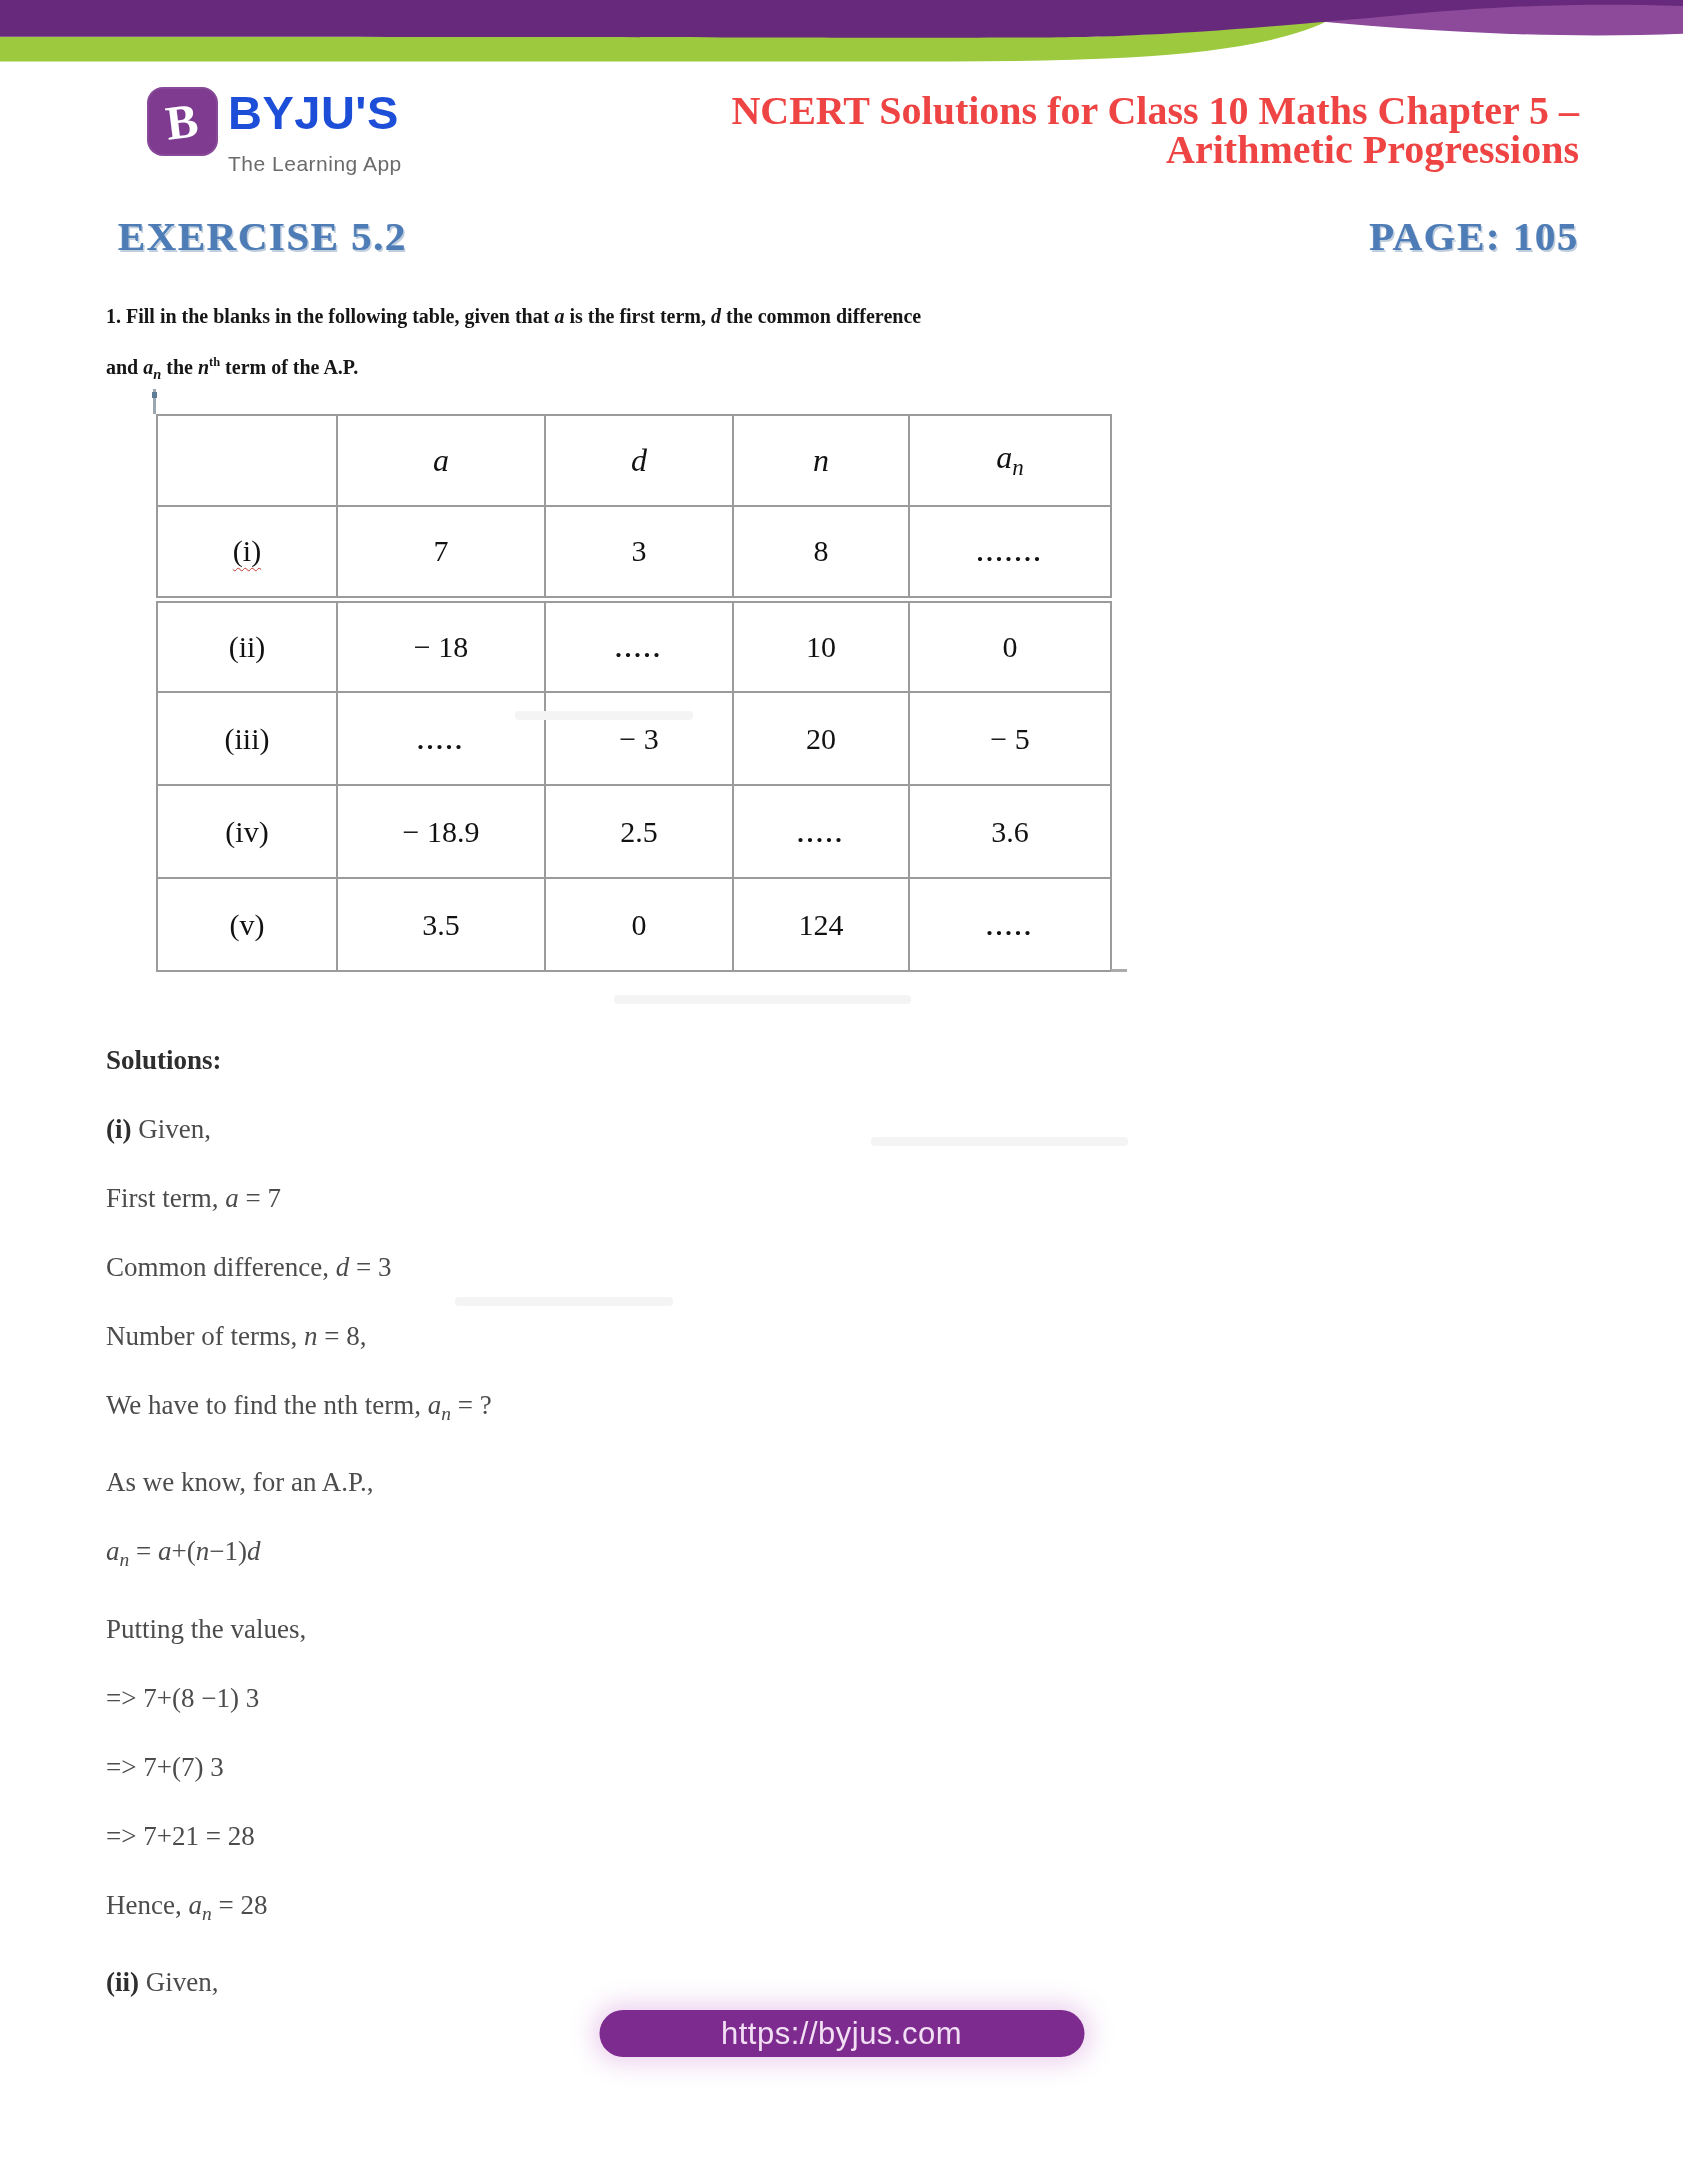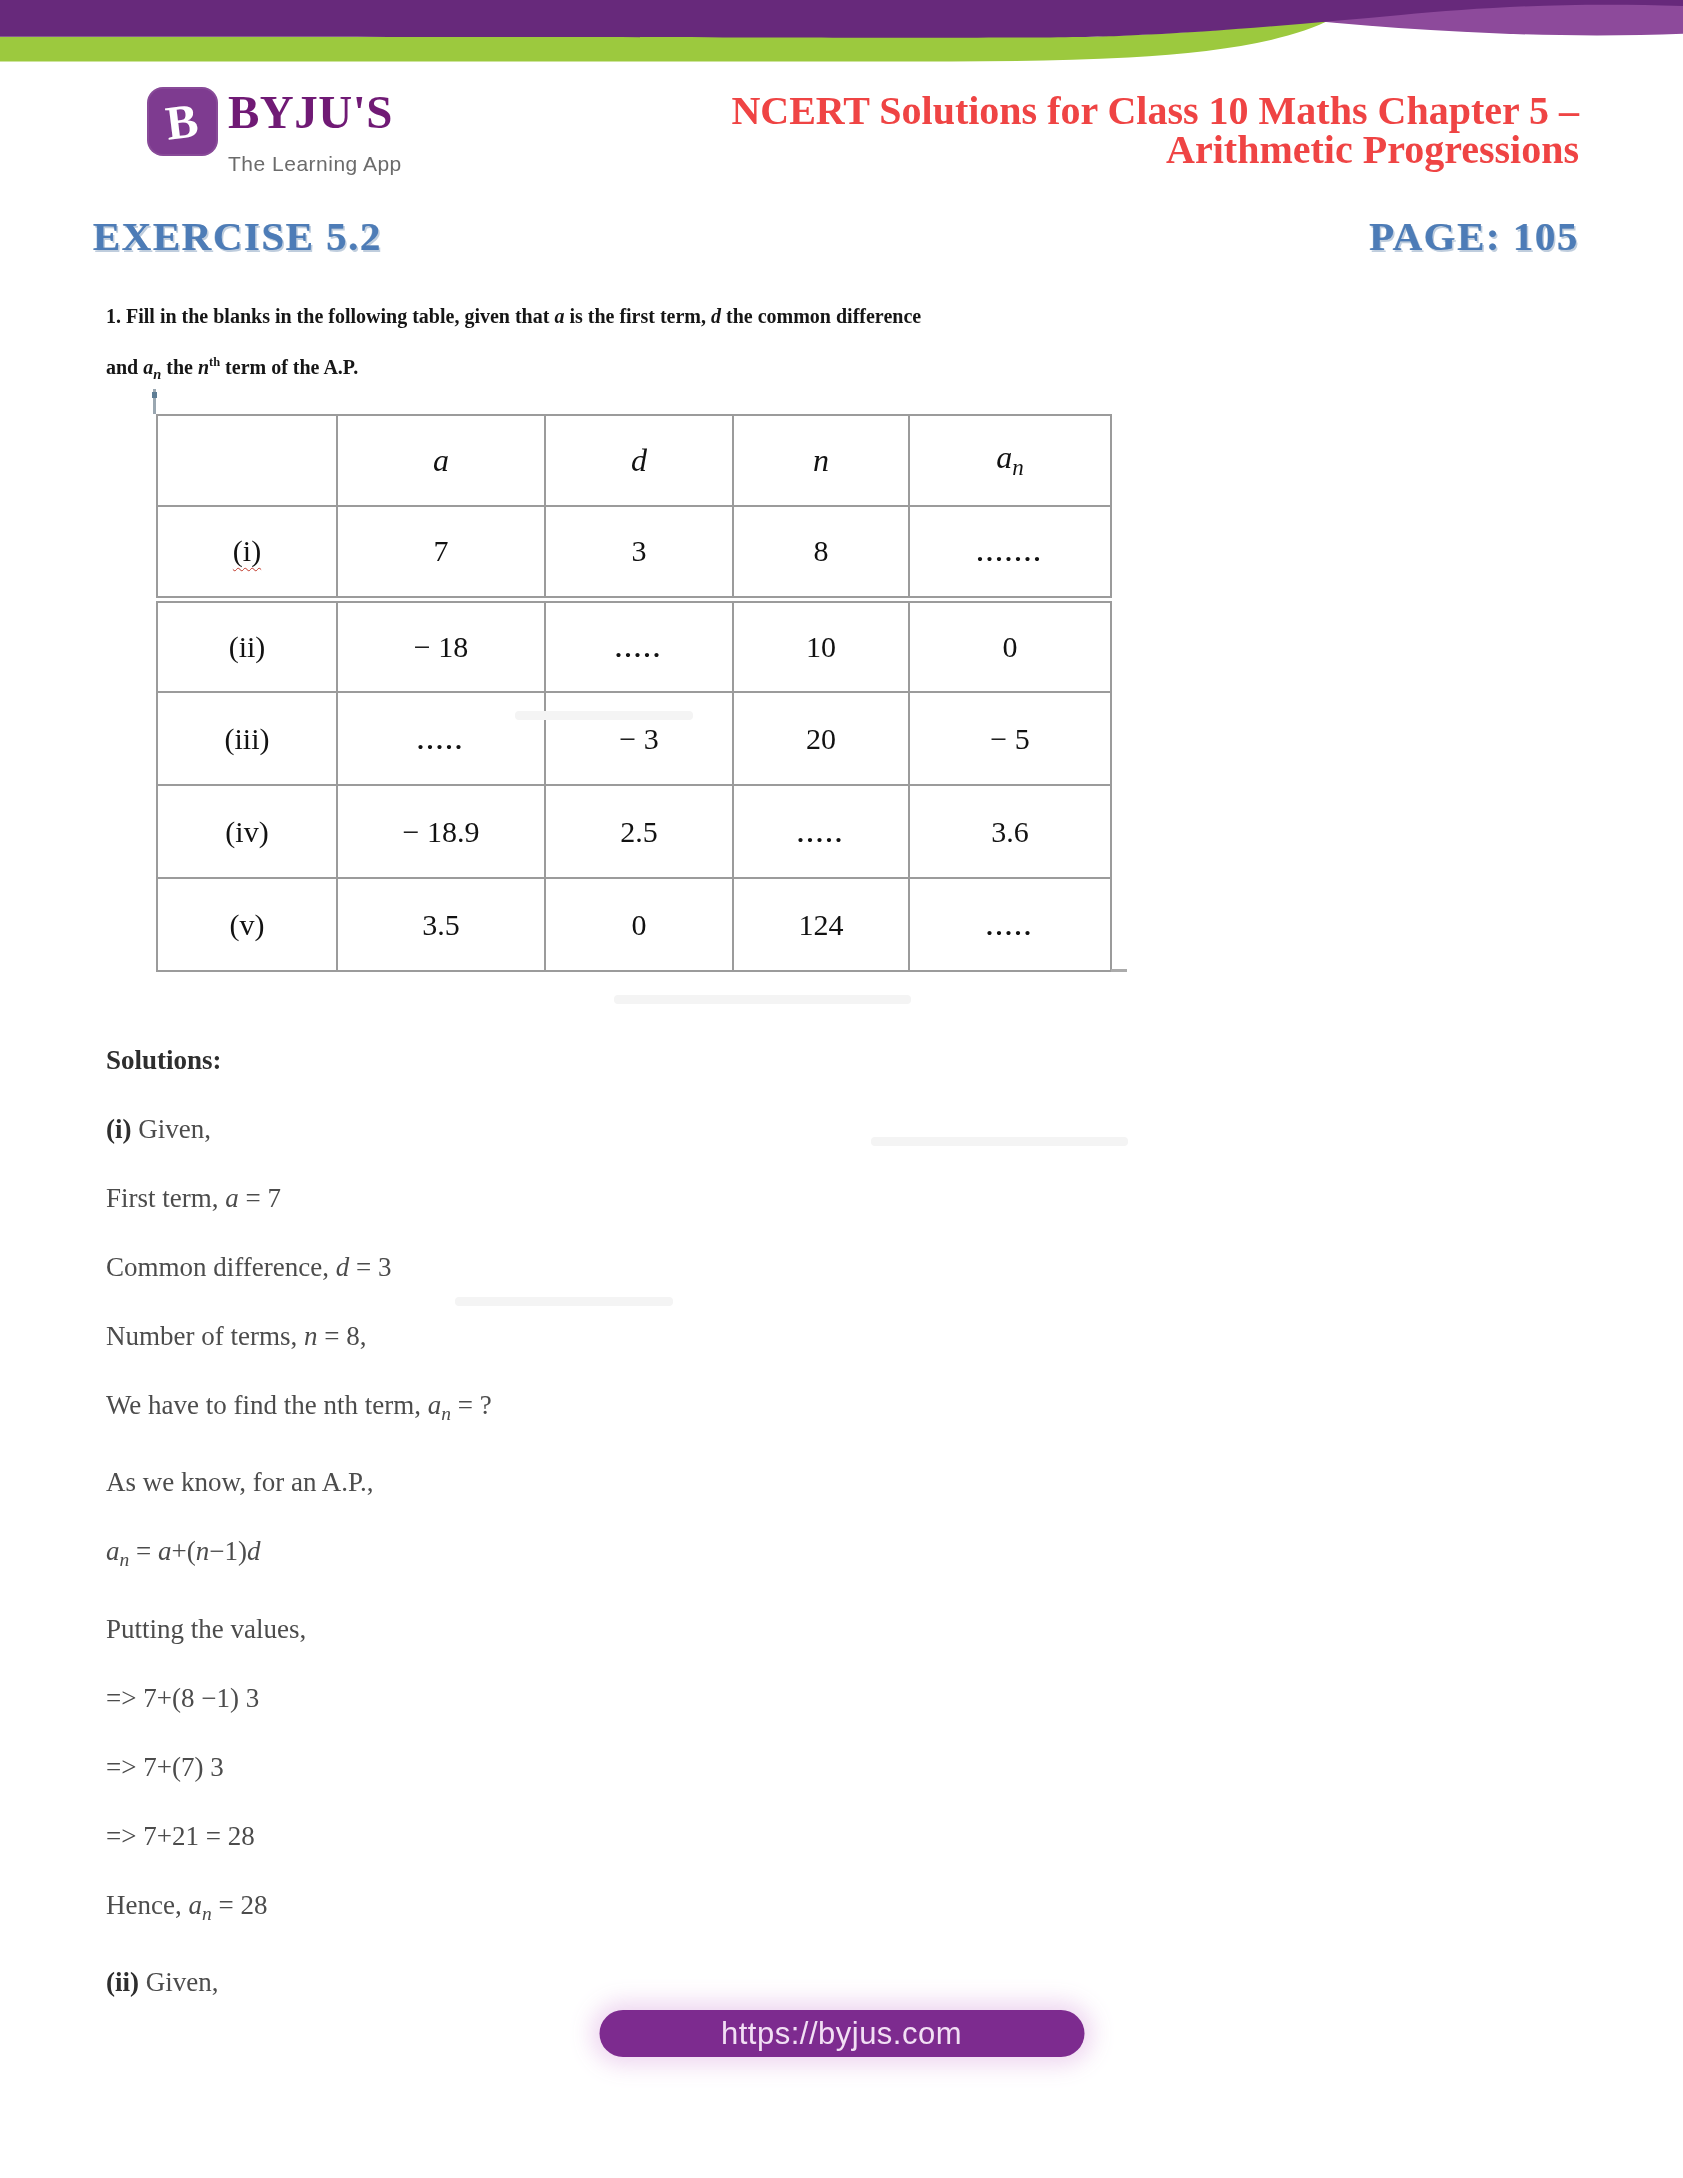--- a/index.html
+++ b/index.html
@@ -16,40 +16,40 @@
     display:flex;align-items:center;justify-content:center;
     box-shadow:inset 0 0 0 2px rgba(255,255,255,0.08);
   }
   .logo-badge span{
     color:#ffffff;font-family:"Liberation Serif",serif;font-weight:bold;
     font-size:48px;transform:rotate(-7deg);line-height:1;
     text-shadow:0 0 1px #7e3b90;
   }
   .logo-text{margin-left:10px;padding-top:2px;}
   .brand{
-    font-family:Liberation Serif, serif;font-weight:bold;font-size:47px;
-    color:#701a75;letter-spacing:0.5px;line-height:1.0;
+    font-family:Liberation Sans, sans-serif;font-weight:bold;font-size:47px;
+    color:#1d4ed8;letter-spacing:0.5px;line-height:1.0;
   }
   .tagline{
     font-family:"Liberation Sans",sans-serif;font-size:21px;color:#6b6b6b;
     margin-top:16px;letter-spacing:0.5px;
   }
   
   .doc-title{
     position:absolute;top:91px;right:104px;text-align:right;
     font-weight:bold;font-size:40px;line-height:39px;color:#ef4444;
   }
   
   .exercise,.pageno{
     position:absolute;top:212px;
     font-family:"Liberation Serif",serif;font-weight:bold;font-size:41px;
     color:#4d7cb7;letter-spacing:1.5px;
     text-shadow:1.5px 1.5px 0 rgba(44,90,143,0.30), -0.5px -0.5px 0 rgba(44,90,143,0.45);
   }
-  .exercise{left:93px;}
+  .exercise{left:118px;}
   .pageno{right:104px;}
   
   .question{
     position:absolute;left:106px;top:293px;width:1109px;
     font-weight:bold;font-size:20px;line-height:46px;color:#161616;
   }
   
   .cursor-artifact{position:absolute;left:149px;top:389px;width:10px;height:25px;}
   .cursor-artifact .bar{position:absolute;left:4px;top:0;width:3px;height:25px;background:#9aa7b1;}
   .cursor-artifact .dot{position:absolute;left:3px;top:3px;width:5px;height:6px;background:#5e7d95;}

